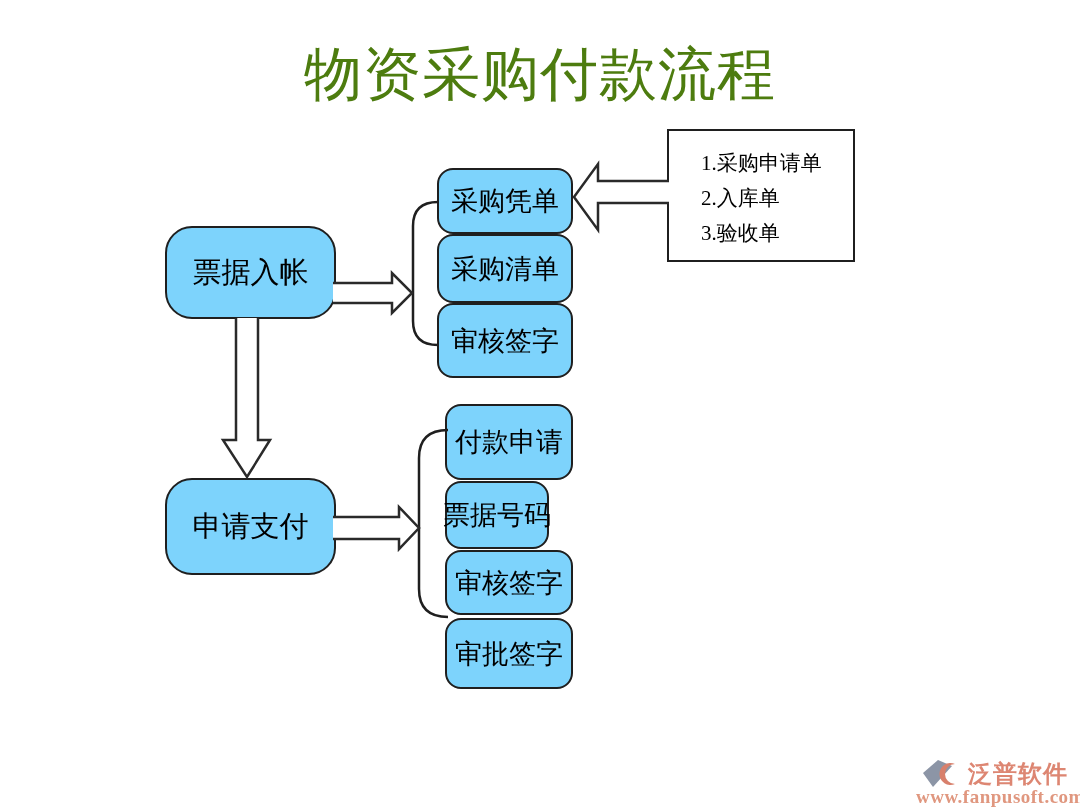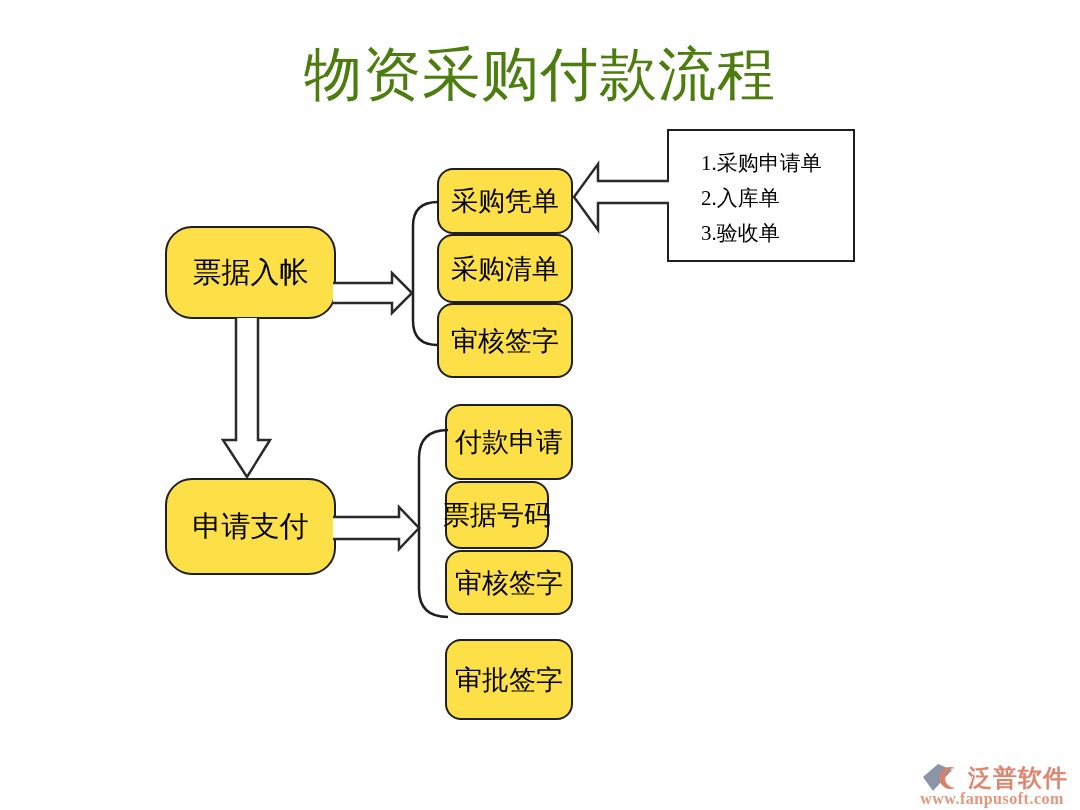--- a/index.html
+++ b/index.html
@@ -5,48 +5,48 @@
   html,body{margin:0;padding:0;background:#fff;}
   .canvas{
     position:relative;width:1080px;height:810px;background:#ffffff;
     overflow:hidden;font-family:"Liberation Serif","DejaVu Serif",serif;
   }
   .title{
     position:absolute;top:36px;left:0;width:1080px;text-align:center;
     font-size:58px;color:#4d7c0f;letter-spacing:1px;white-space:nowrap;
   }
   .rbox{
-    position:absolute;border:2.5px solid #1f1f1f;background:#fde047;
+    position:absolute;border:2.5px solid #1f1f1f;background:#7dd3fc;
     display:flex;align-items:center;justify-content:center;
     color:#000;box-sizing:border-box;white-space:nowrap;
   }
   .bigbox{border-radius:27px;font-size:29px;letter-spacing:0px;}
   .smallbox{border-radius:16px;font-size:27px;}
   .bills-entry{left:165px;top:226px;width:171px;height:93px;}
   .request-payment{left:165px;top:478px;width:171px;height:97px;}
   .pg0{left:437px;top:168px;width:136px;height:66px;}
   .pg1{left:437px;top:234px;width:136px;height:69px;}
   .pg2{left:437px;top:303px;width:136px;height:75px;}
   .pay0{left:445px;top:404px;width:128px;height:76px;font-family:Liberation Serif, serif;}
   .pay1{left:445px;top:481px;width:104px;height:68px;}
   .pay2{left:445px;top:550px;width:128px;height:65px;}
-  .pay3{left:445px;top:618px;width:128px;height:81px;margin-top:21px;}
+  .pay3{left:445px;top:618px;width:128px;height:71px;}
   .note{
     position:absolute;left:667px;top:129px;width:188px;height:133px;
     border:2.5px solid #1f1f1f;background:#fff;box-sizing:border-box;
   }
   .note-lines{position:absolute;left:32px;top:15px;font-size:21px;line-height:35px;color:#000;}
   .note-line{white-space:nowrap;}
   .note-line:nth-child(3){}
   svg.overlay{position:absolute;left:0;top:0;z-index:5;pointer-events:none;}
   .logo{position:absolute;right:12px;bottom:2px;width:152px;z-index:6;
         font-family:Liberation Serif, serif;}
   .logo-row{display:flex;align-items:center;justify-content:flex-end;height:30px;}
   .logo-brand{font-size:24px;font-weight:bold;letter-spacing:1px;margin-left:1px;}
-  .logo-url{font-size:16px;font-weight:bold;text-align:center;margin-top:-3px;letter-spacing:0.5px;}
+  .logo-url{font-size:19px;font-weight:bold;text-align:center;margin-top:-3px;letter-spacing:0.5px;}
 </style>
 </head>
 <body>
 
 <div class="canvas">
 
   <div class="title">物资采购付款流程</div>
 
   <div class="rbox bigbox request-payment">
     <span>申请支付</span>

